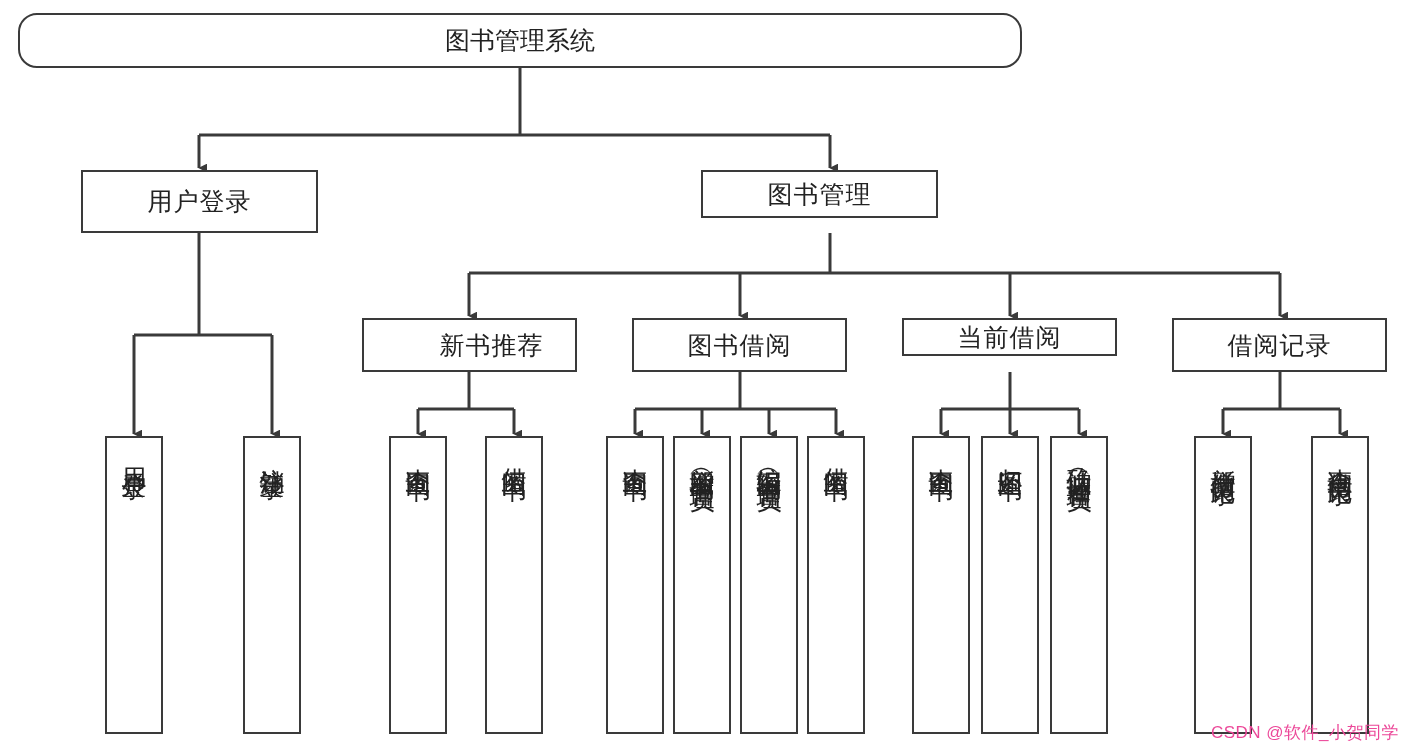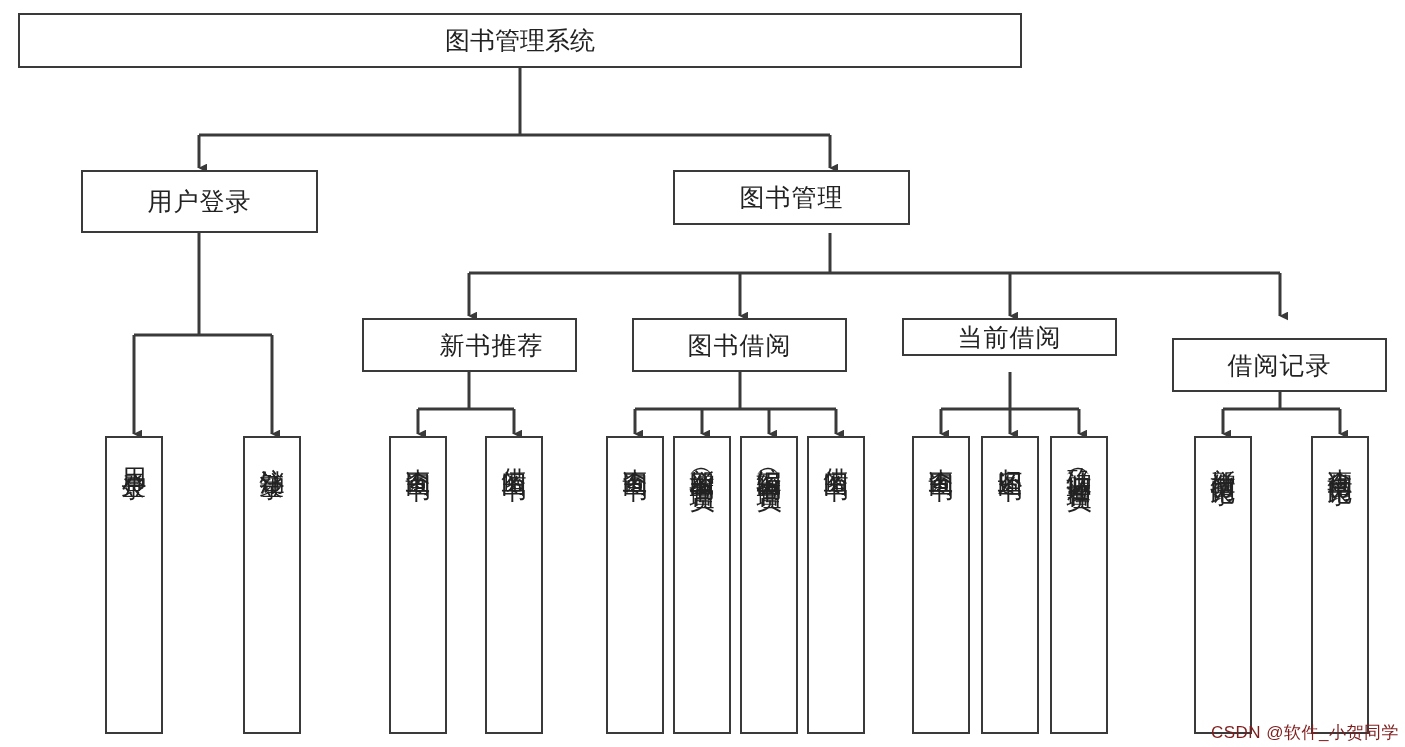--- a/index.html
+++ b/index.html
@@ -54,21 +54,21 @@
     letter-spacing: 3px;
     line-height: 1;
     display: block;
     white-space: nowrap;
   }
   .watermark {
     position: absolute;
     right: 6px;
     bottom: 3px;
     font-size: 17px;
-    color: #7f1d1d;
+    color: #ec4899;
     letter-spacing: 0.5px;
     white-space: nowrap;
   }
 </style>
 </head>
 <body>
 
 <div id="canvas">
 
   <svg class="wires" viewBox="0 0 1405 747">
@@ -114,45 +114,45 @@
       <path d="M1010,409 L1010,434" marker-end="url(#arw)"></path>
       <path d="M1079,409 L1079,434" marker-end="url(#arw)"></path>
 
       <path d="M1280,372 L1280,409"></path>
       <path d="M1223,409 L1340,409"></path>
       <path d="M1223,409 L1223,434" marker-end="url(#arw)"></path>
       <path d="M1340,409 L1340,434" marker-end="url(#arw)"></path>
     </g>
   </svg>
 
-  <div class="node root" style="left:18px; top:13px; width:1004px; height:55px;">
+  <div class="node root" style="left:18px; top:13px; width:1004px; height:55px;border-radius:19px;">
     <span>图书管理系统</span>
   </div>
 
   <div class="node horiz" style="left:81px; top:170px; width:237px; height:63px;">
     <span>用户登录</span>
   </div>
 
-  <div class="node horiz" style="left:673px; top:170px; width:237px; height:55px;">
+  <div class="node horiz" style="left:701px; top:170px; width:237px; height:48px;">
     <span>图书管理</span>
   </div>
 
   <div class="node horiz" style="left:362px; top:318px; width:215px; height:54px;padding-left:44px;">
     <span>新书推荐</span>
   </div>
 
   <div class="node horiz" style="left:632px; top:318px; width:215px; height:54px;justify-content:center;">
     <span>图书借阅</span>
   </div>
 
   <div class="node horiz" style="left:902px; top:318px; width:215px; height:38px;">
     <span>当前借阅</span>
   </div>
 
-  <div class="node horiz" style="left:1172px; top:318px; width:215px; height:54px;margin-top:20px;">
+  <div class="node horiz" style="left:1172px; top:318px; width:215px; height:54px;">
     <span>借阅记录</span>
   </div>
 
   <div class="node leaf" style="left:105px; top:436px; width:58px; height:298px;">
     <span class="vtext">用户登录</span>
   </div>
   <div class="node leaf" style="left:243px; top:436px; width:58px; height:298px;">
     <span class="vtext">注销登录</span>
   </div>
 

